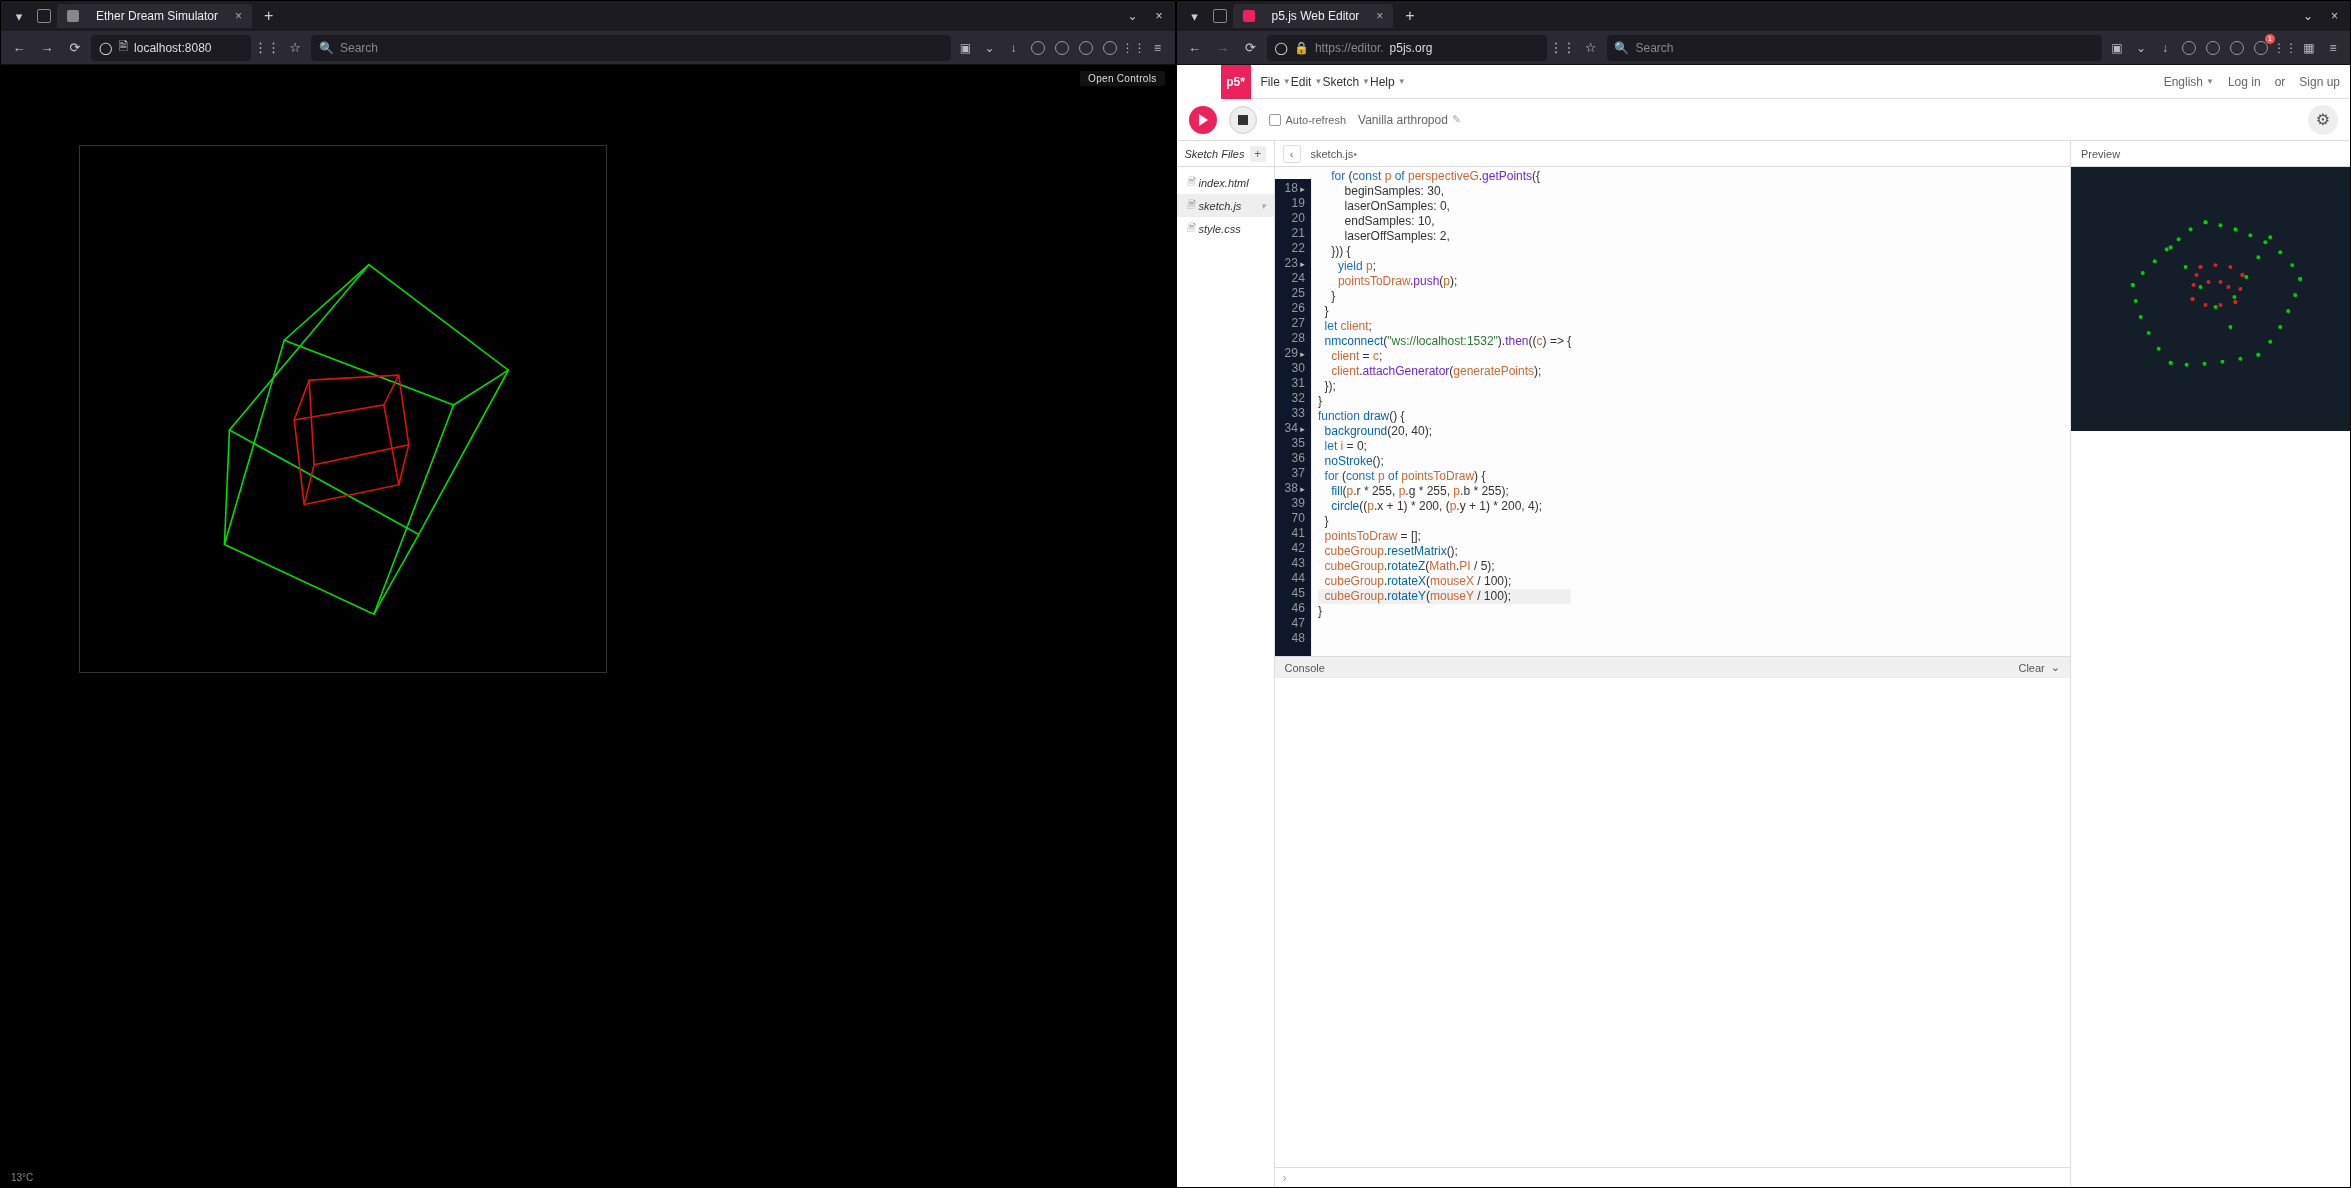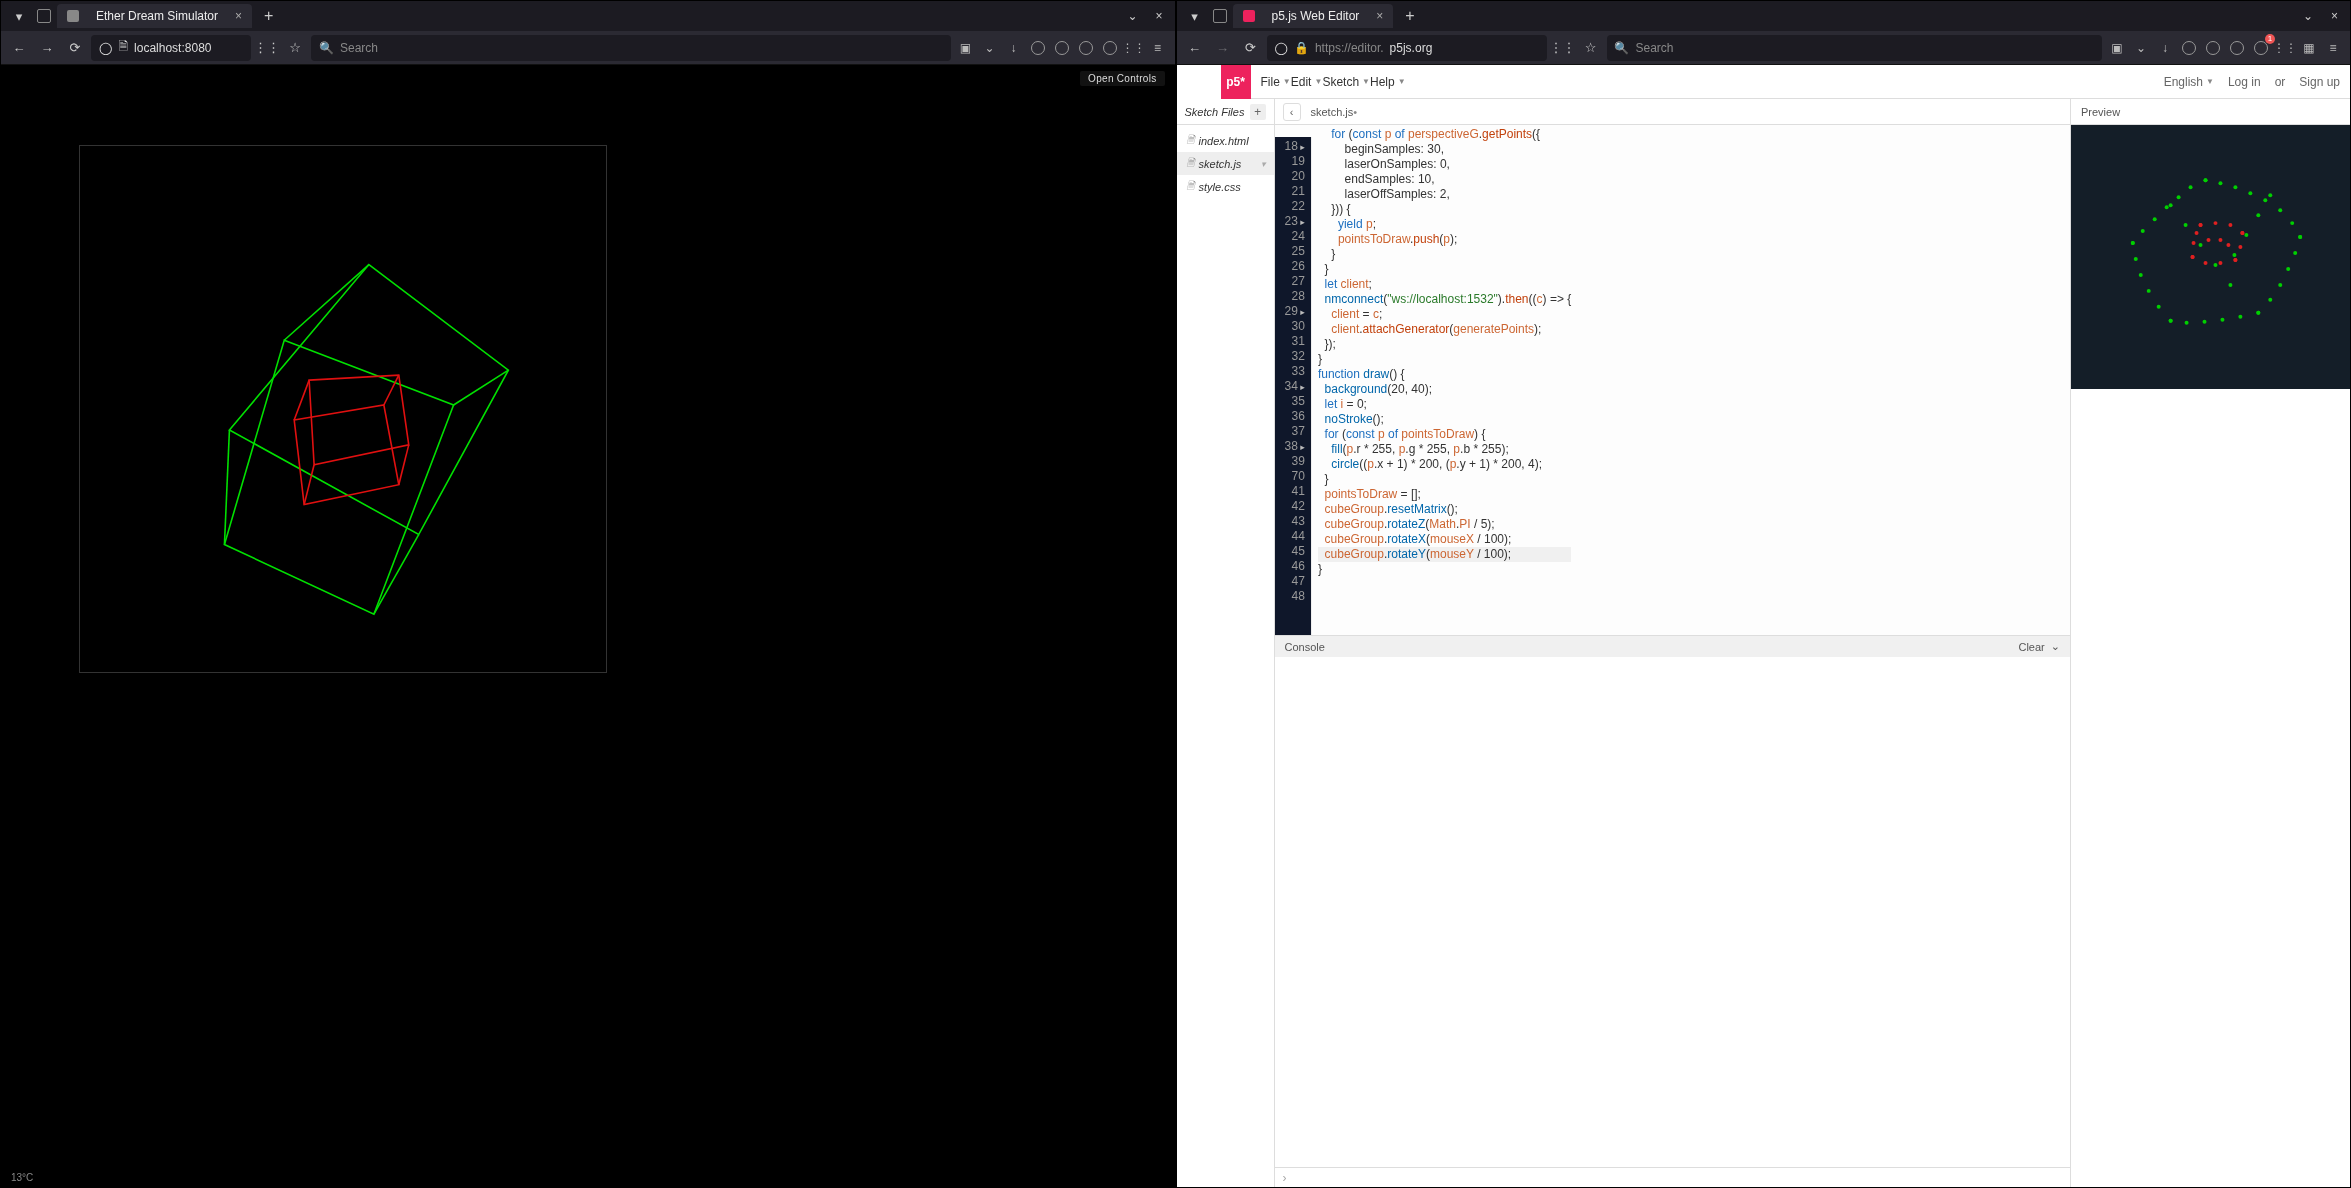--- a/index.html
+++ b/index.html
@@ -66,21 +66,21 @@
 .ed-tabs{height:26px;border-bottom:1px solid #ddd;display:flex;align-items:center;padding:0 8px;gap:10px;font-size:11px;color:#555;}
 .back-ch{width:18px;height:18px;border:1px solid #ddd;border-radius:3px;display:flex;align-items:center;justify-content:center;font-size:11px;color:#666;cursor:pointer;}
 .dot{color:#888;}
 .code{flex:1;overflow:auto;background:#fdfdfd;font-family:Menlo,Consolas,monospace;font-size:12px;line-height:15px;display:flex;}
 .gutter{background:#0f172a;color:#999;text-align:right;padding:2px 6px 2px 10px;user-select:none;border-right:1px solid #eee;margin-top:12px;}
 .gutter div{height:15px;}
 .codelines{padding:2px 6px;white-space:pre;color:#333;}
 .codelines div{height:15px;}
 .hl{background:#f0f0f0;}
 .k-blue{color:#1e6fbf;}
-.k-teal{color:#c2410c;}
+.k-teal{color:#6d28d9;}
 .k-red{color:#c63;}
 .k-str{color:#2a7a2a;}
 .k-func{color:#06a;}
 
 .console{height:22px;border-top:1px solid #ddd;display:flex;align-items:center;padding:0 10px;font-size:11px;color:#555;justify-content:space-between;background:#f0f0f0;}
 .console .right{display:flex;align-items:center;gap:6px;}
 .blank{flex:1;background:#fff;}
 .ft{height:20px;border-top:1px solid #ddd;display:flex;align-items:center;padding:0 8px;color:#aaa;font-size:12px;}
 
 .preview{width:280px;border-left:1px solid #ddd;display:flex;flex-direction:column;}
@@ -249,20 +249,39 @@
           <div class="p5-right">
             <span class="mitem">
                 <span>English</span>
                 <span class="tri">▼</span>
               </span>
             <span>Log in</span>
             <span>or</span>
             <span>Sign up</span>
           </div>
         </div>
+      </div>
+      <div class="p5-toolbar">
+        <div class="play-btn">
+            <div class="tri"></div>
+          </div>
+        <div class="stop-btn">
+            <div class="sq2"></div>
+          </div>
+        <div class="auto">
+          <span class="cb"></span>
+          <span>Auto-refresh</span>
+        </div>
+        <div class="sketch-name">
+          <span>Vanilla arthropod</span>
+          <span class="pencil">✎</span>
+        </div>
+        <div class="gear">
+            <span>⚙</span>
+          </div>
       </div>
 
       <div class="p5-body">
         <div class="sidebar">
           <div class="sidebar-hdr">
             <span>Sketch Files</span>
             <span class="plus-sm">+</span>
           </div>
           <div class="files" id="file-list">
               <div class="file">

